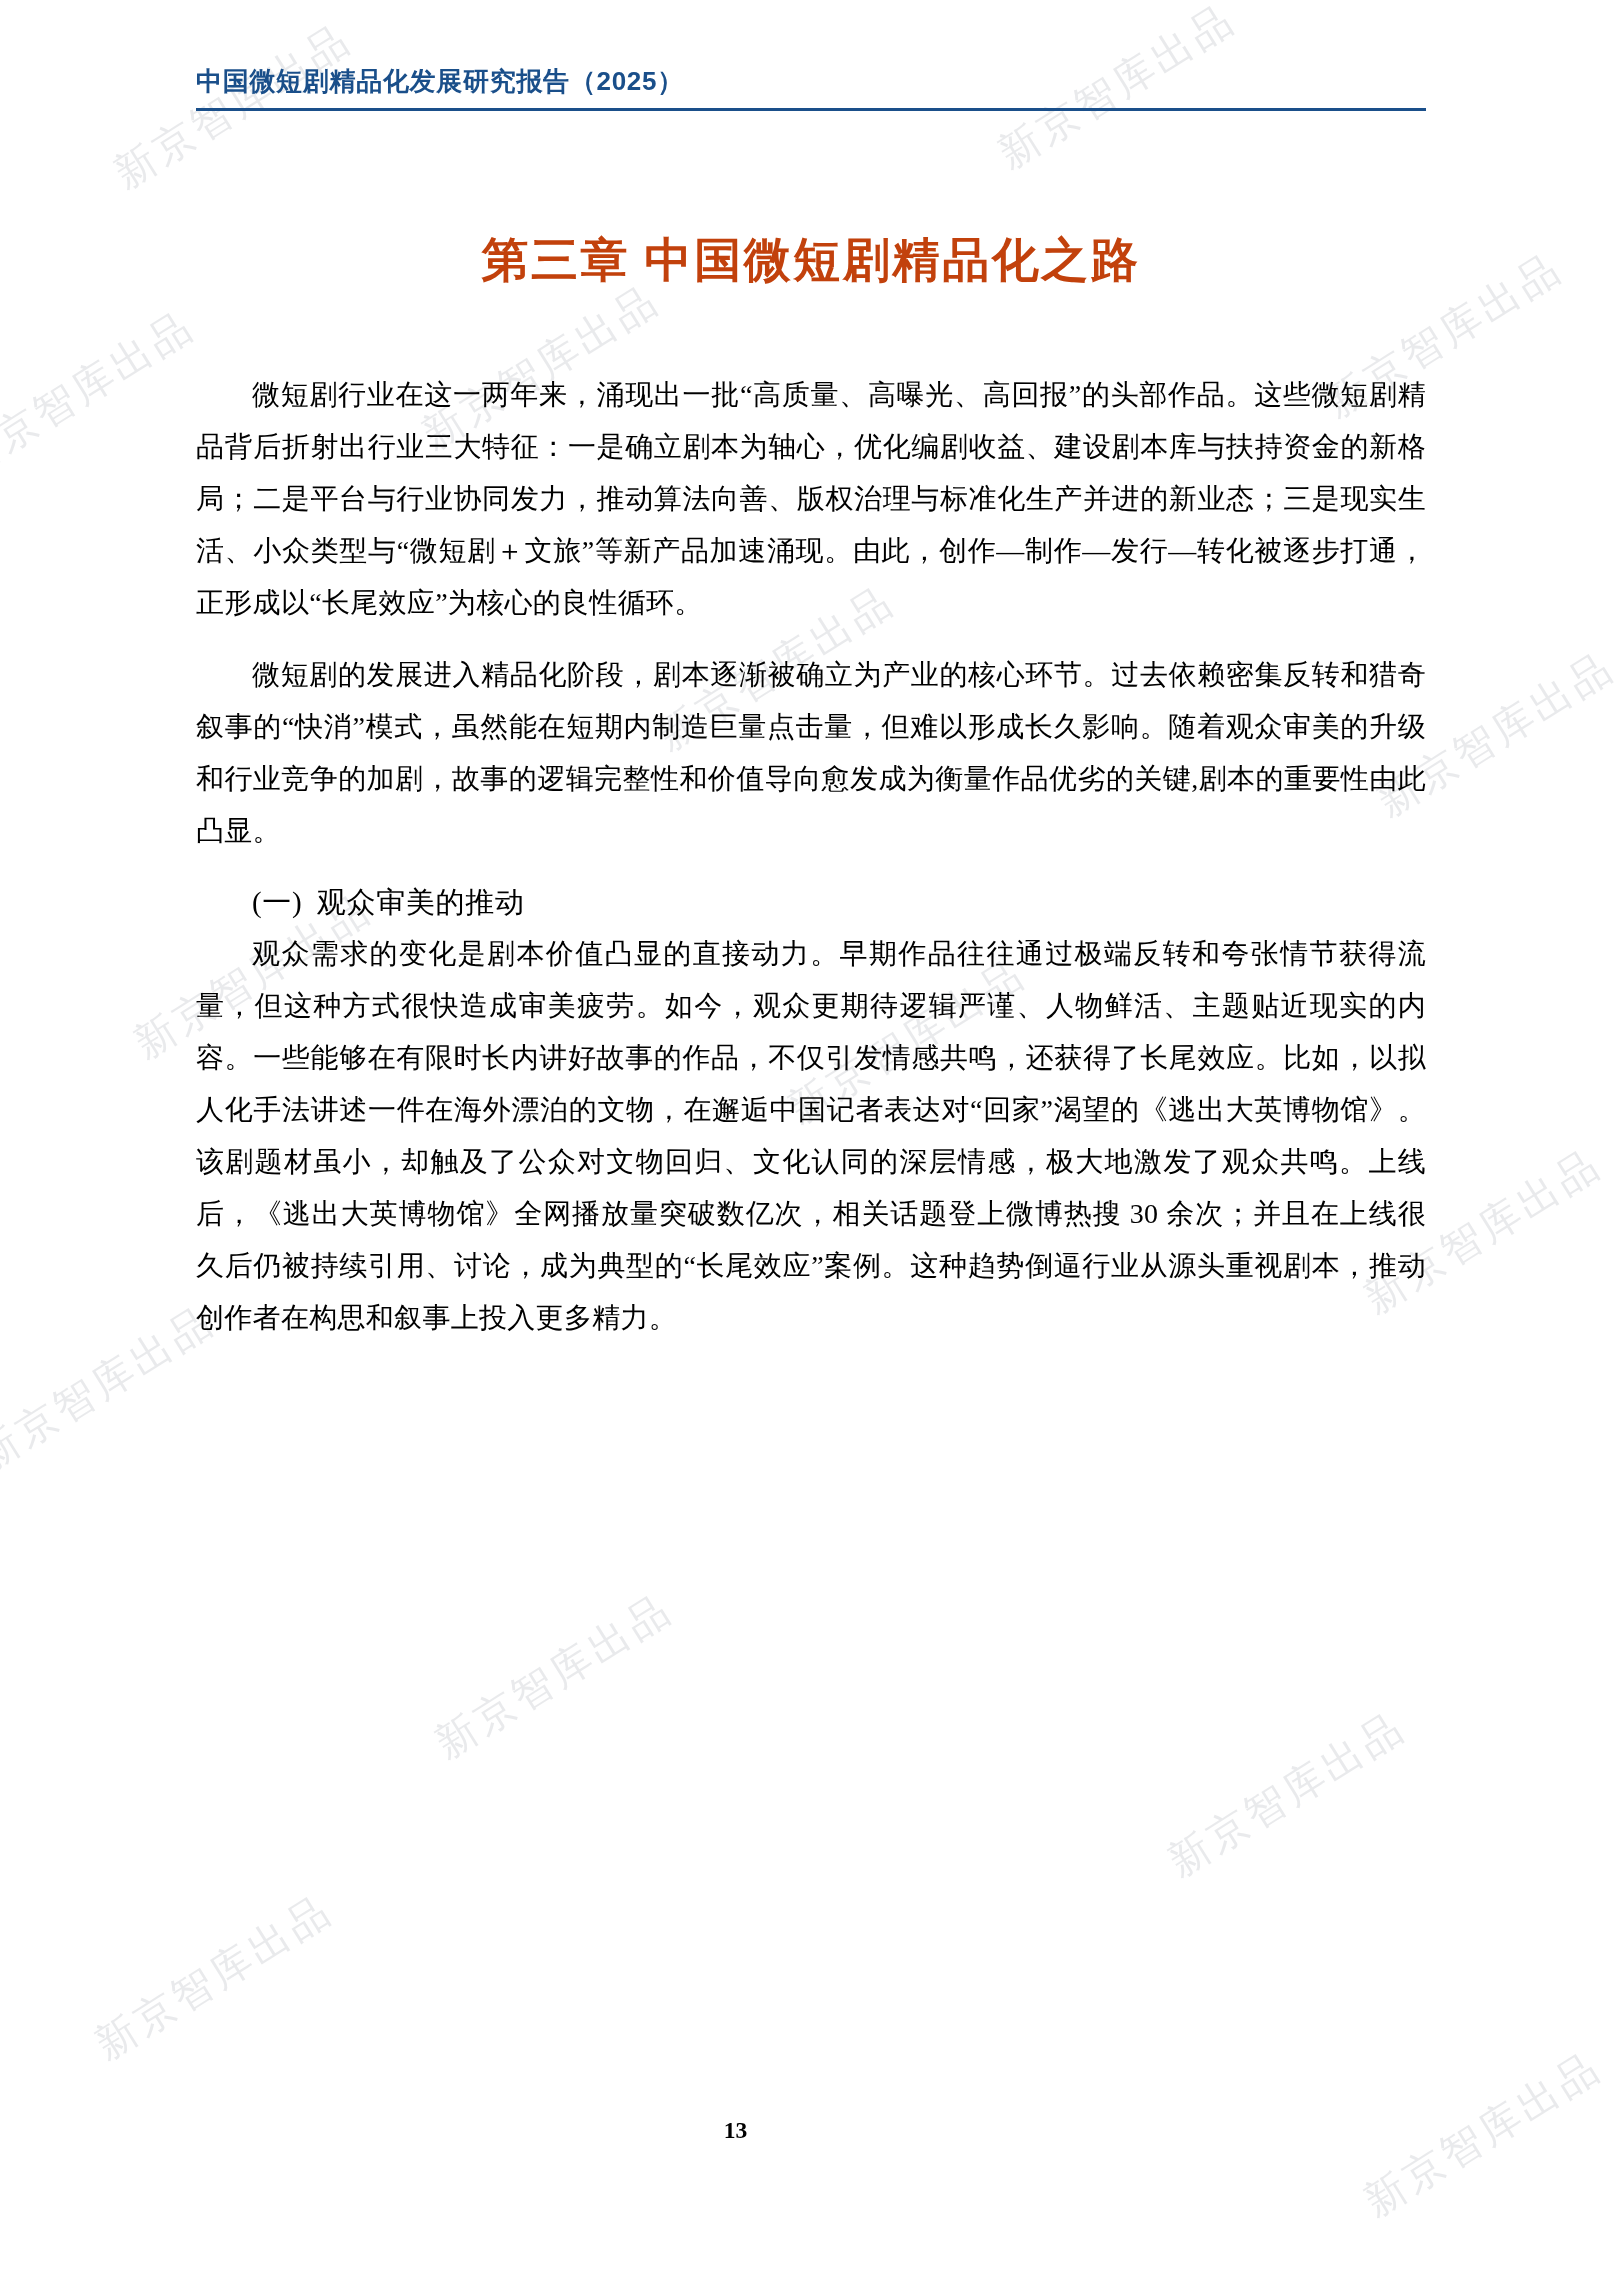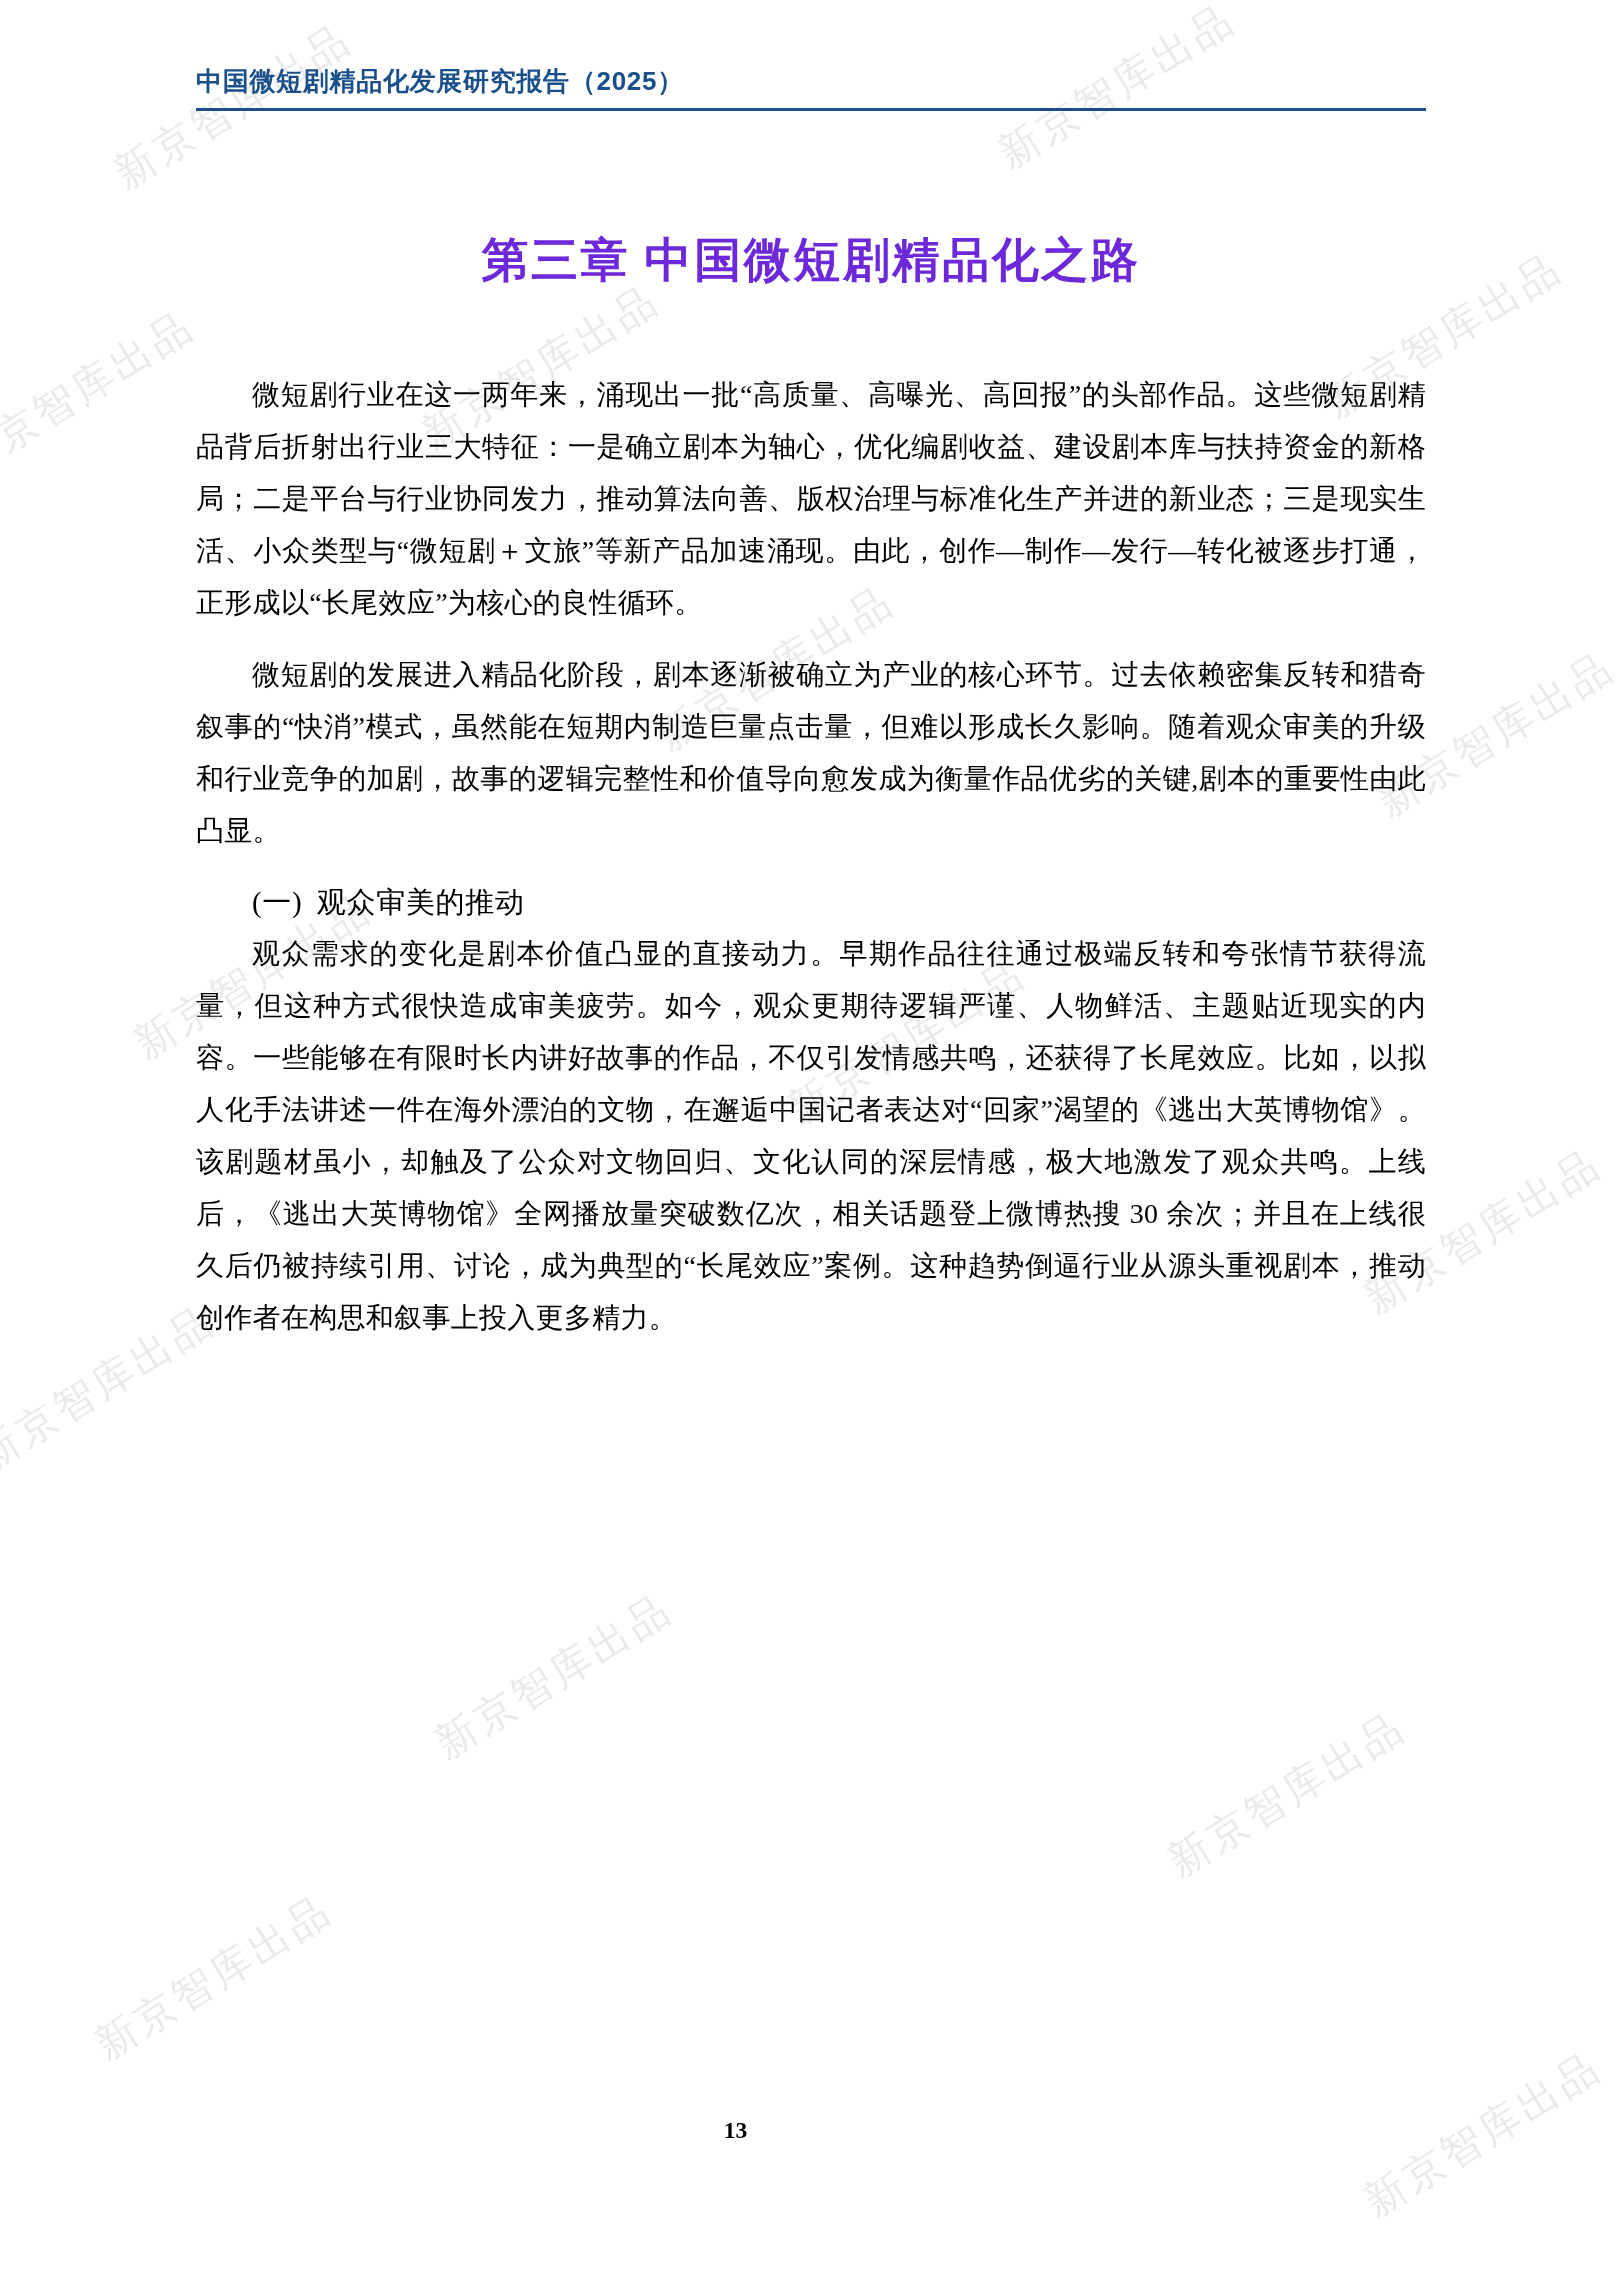--- a/index.html
+++ b/index.html
@@ -78,21 +78,21 @@
   }
 
   .chapter-title {
     text-align: center;
     font-family: "Liberation Serif", "DejaVu Serif", serif;
     font-weight: bold;
     font-size: 47px;
     letter-spacing: 2.6px;
     margin: 0 0 0 0;
     padding-top: 13px;
-    color: #6d28d9;
+    color: #c2410c;
   }
 
   p.body-text {
     font-size: 28px;
     line-height: 52px;
     text-align: justify;
     text-justify: inter-ideograph;
     margin: 0;
     text-indent: 56px;
     letter-spacing: 0.3px;

